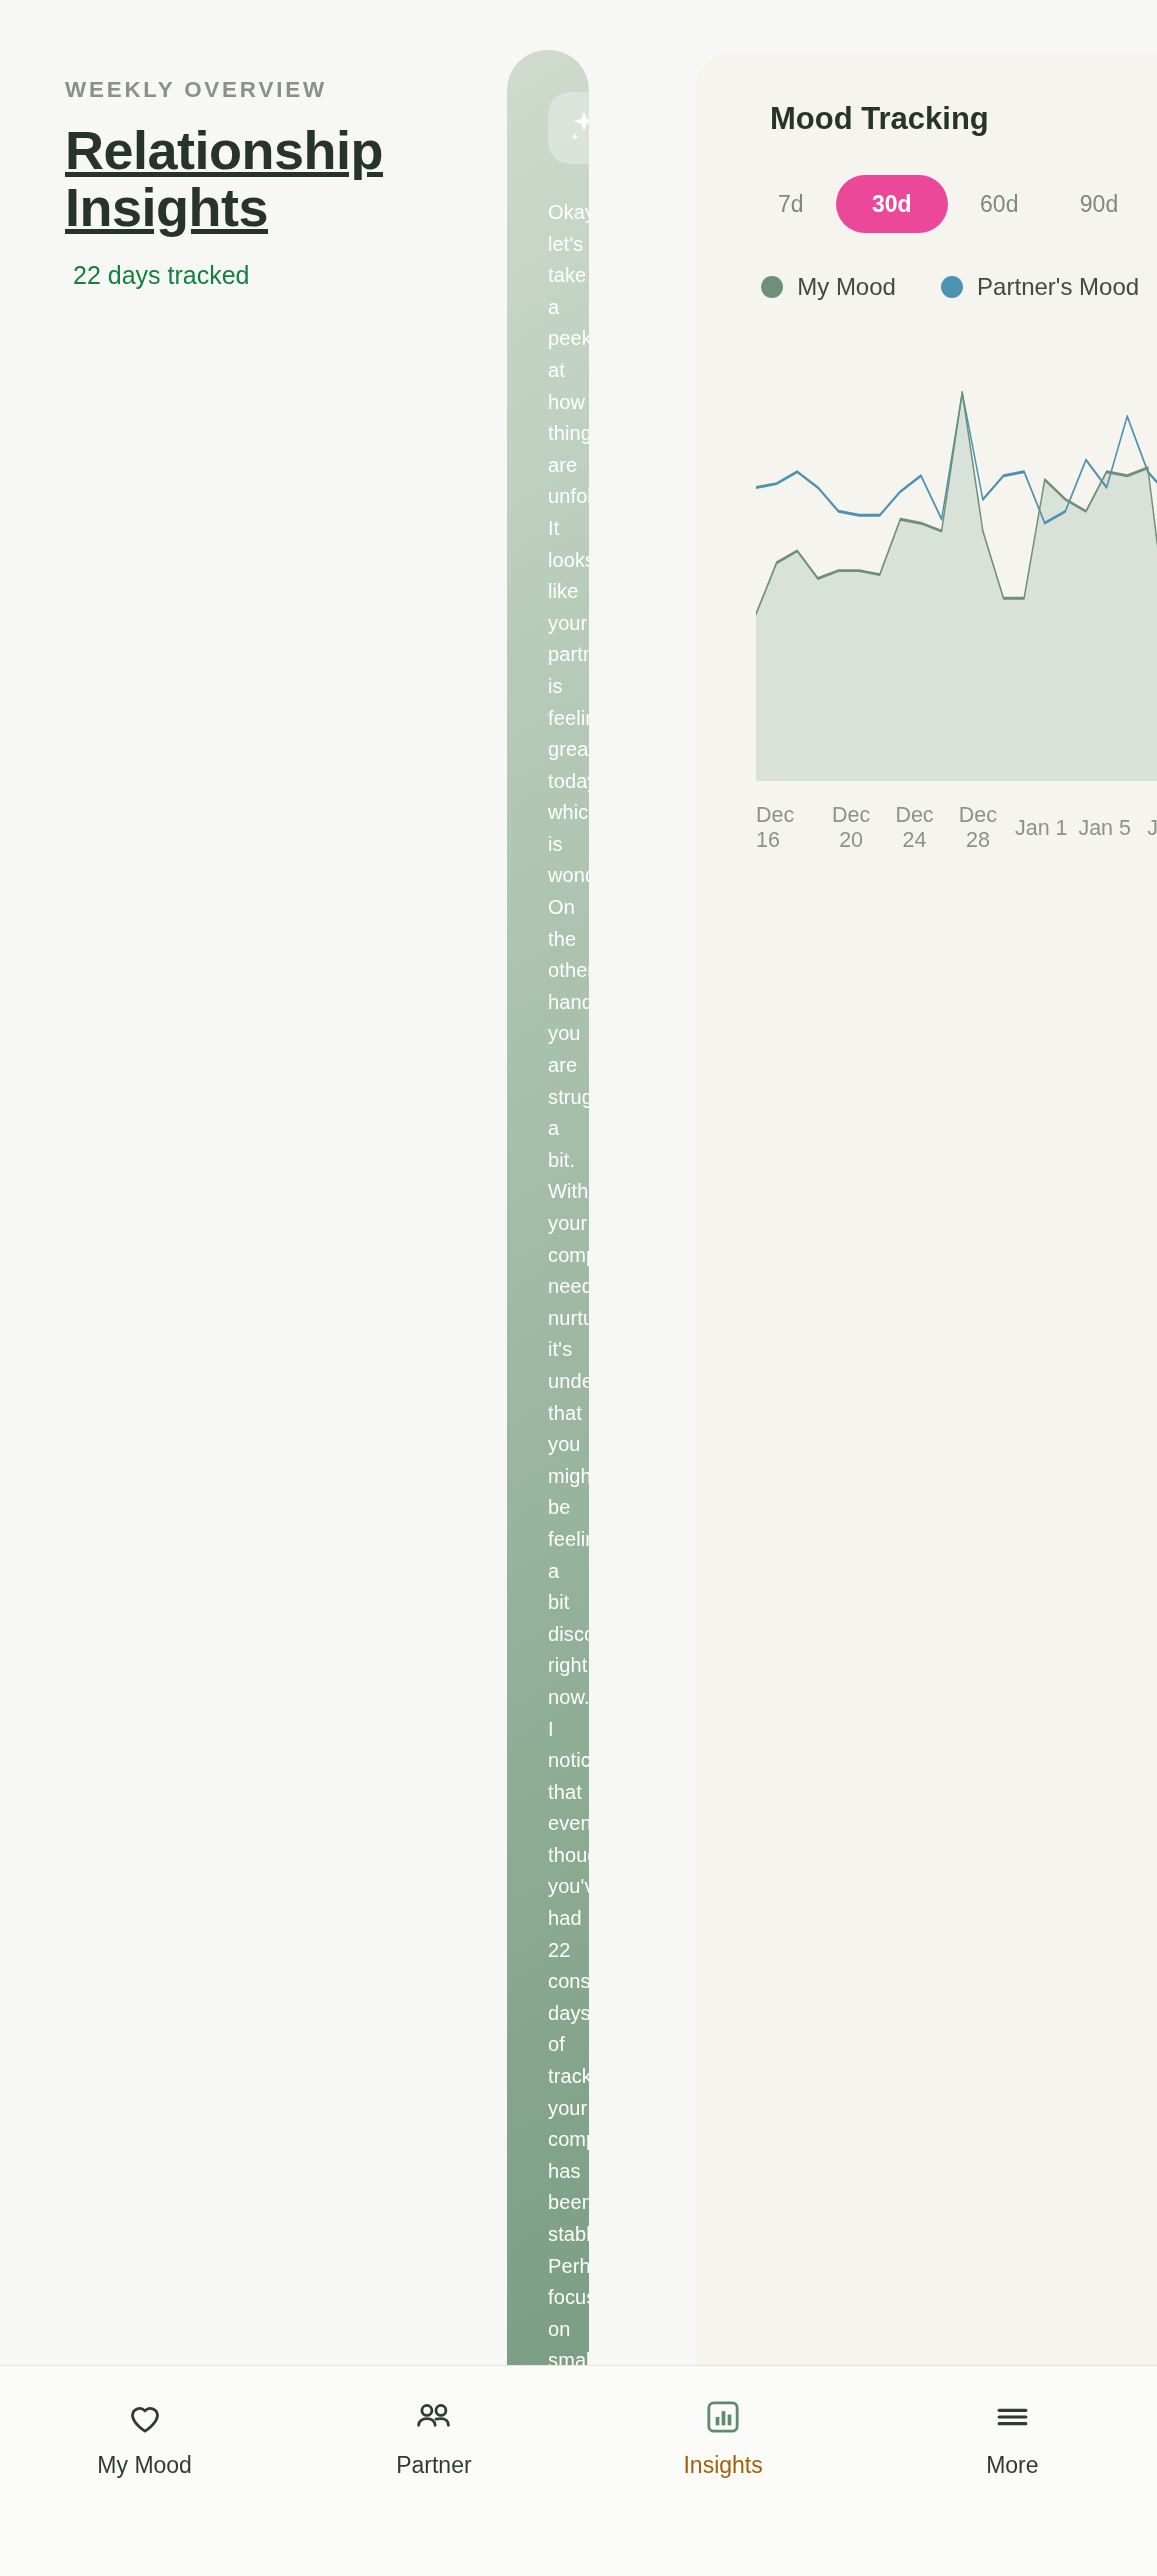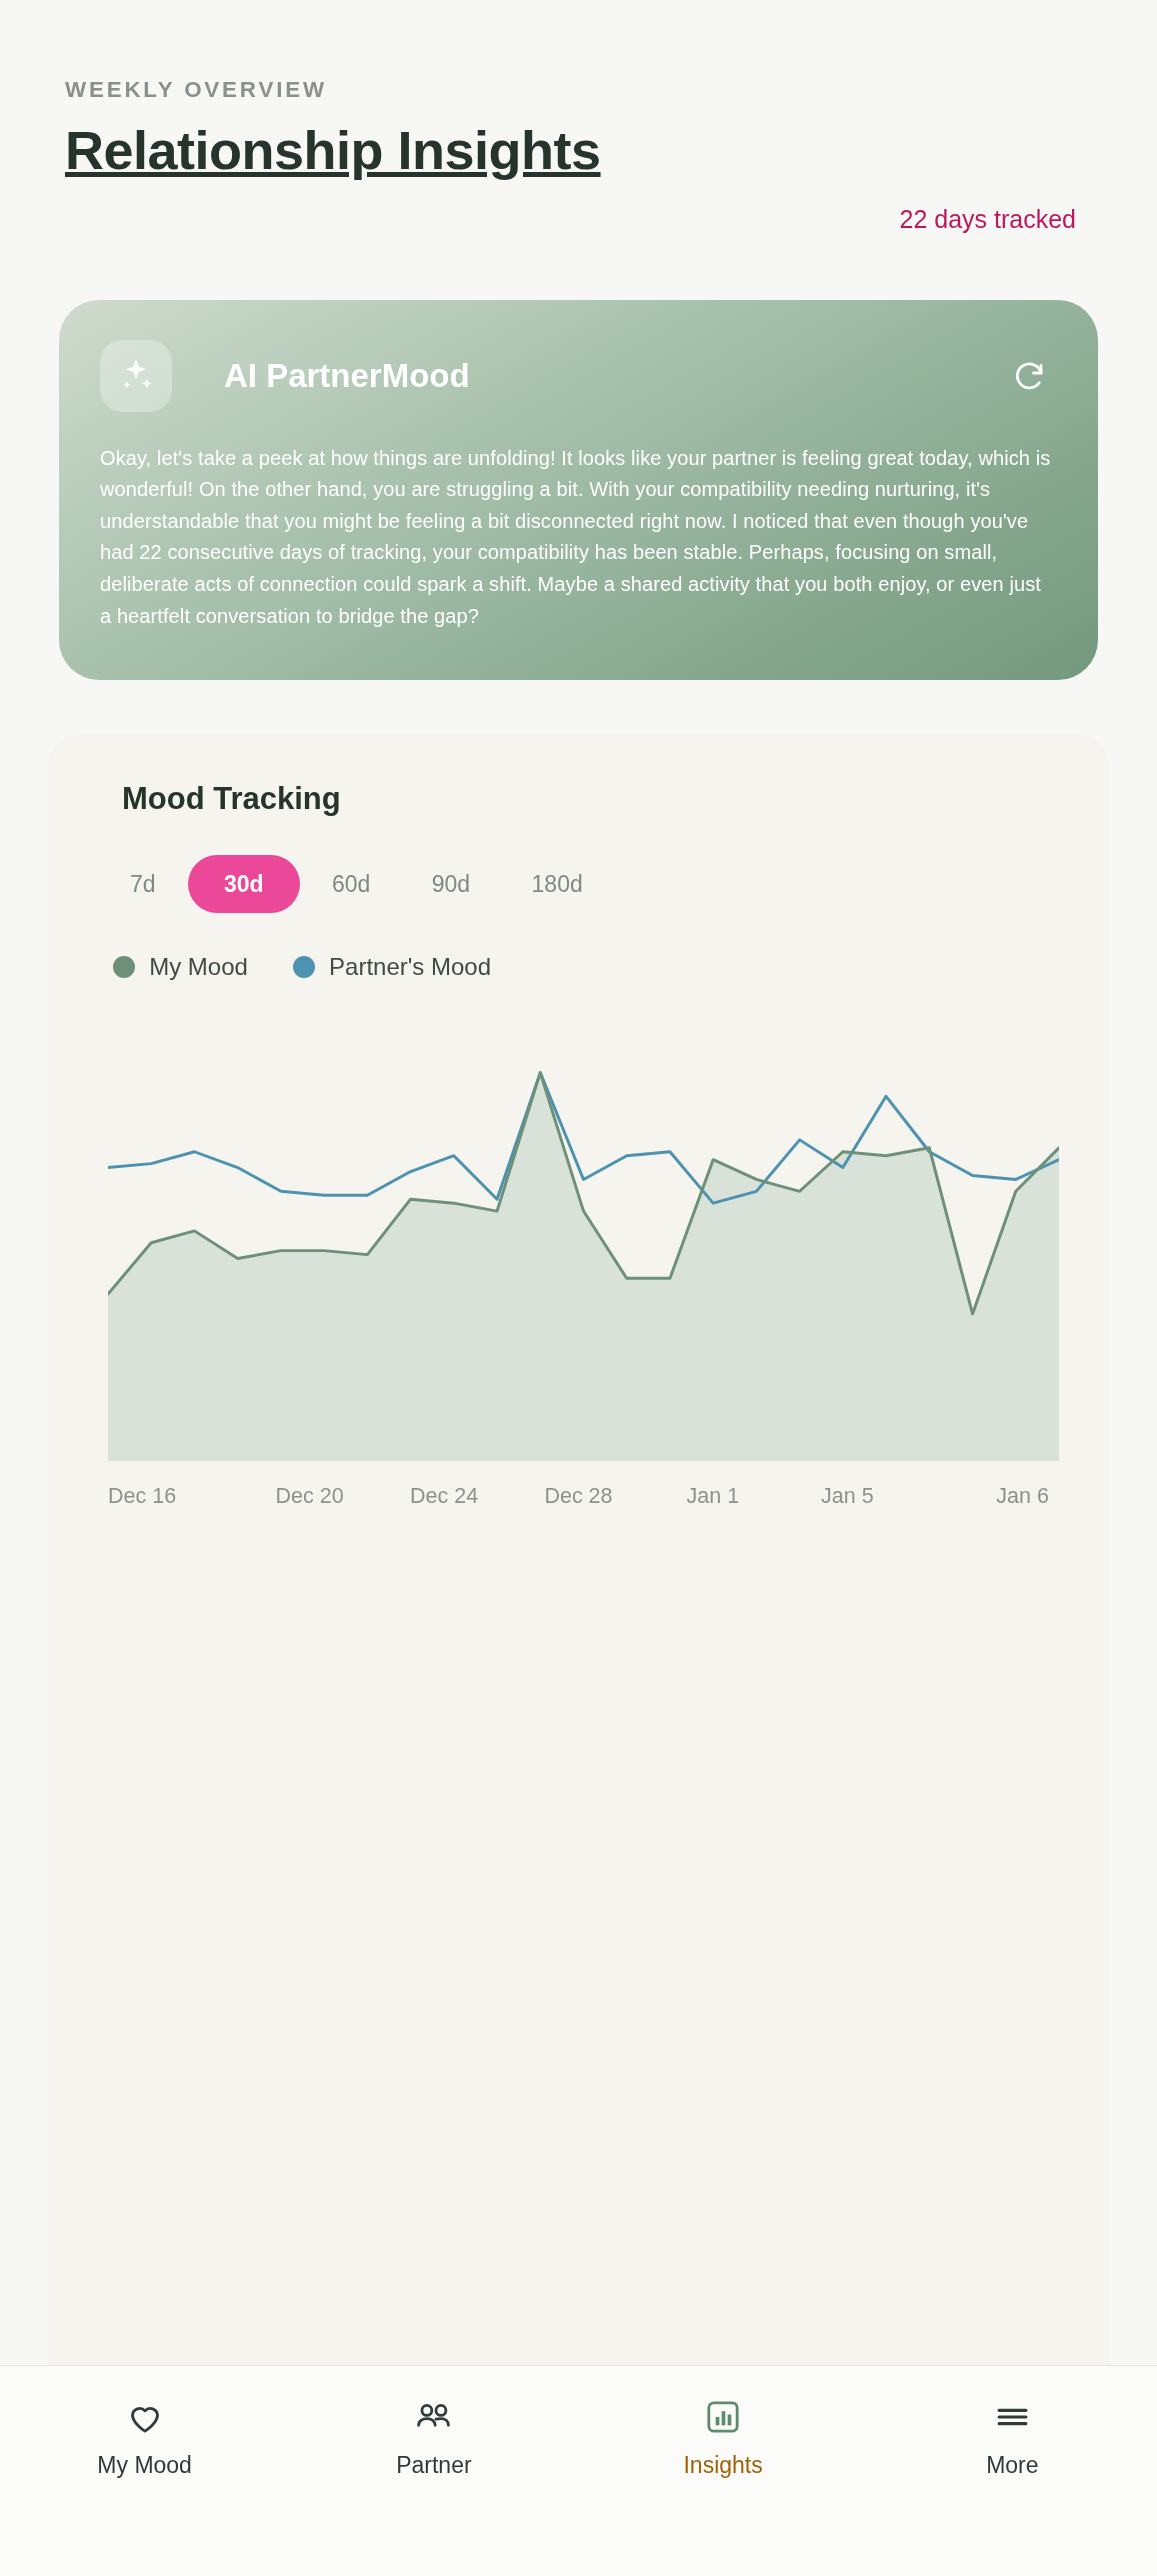--- a/index.html
+++ b/index.html
@@ -15,21 +15,21 @@
     overflow: hidden;
     position: relative;
   }
   .screen {
     width: 1157px;
     height: 2576px;
     position: relative;
     background: #f7f8f6;
     box-sizing: border-box;
     display: flex;
-    flex-direction: column;
+    flex-direction: row;
   }
 
   
   .header {
     padding: 77px 65px 0 65px;
   }
   .eyebrow {
     font-size: 22.4px;
     letter-spacing: 2.8px;
     font-weight: 600;
@@ -41,23 +41,22 @@
     font-size: 54px;
     line-height: 1.05;
     font-weight: 700;
     color: #27342b;
     margin: 0 0 26px 0;
     letter-spacing: -0.5px;
     text-decoration: underline;
   }
   .subtitle {
     font-size: 25px;
-    color: #be185d;
-    margin: 16px;
-    text-align: right;
+    color: #15803d;
+    margin: 8px;
   }
 
   
   .ai-card {
     margin: 50px 59px 0 59px;
     border-radius: 40px;
     padding: 40px 41px 48px 41px;
     background: linear-gradient(150deg, #cfdbcd 0%, #a9c2ae 38%, #85a68d 78%, #74997f 100%);
     position: relative;
     overflow: hidden;

